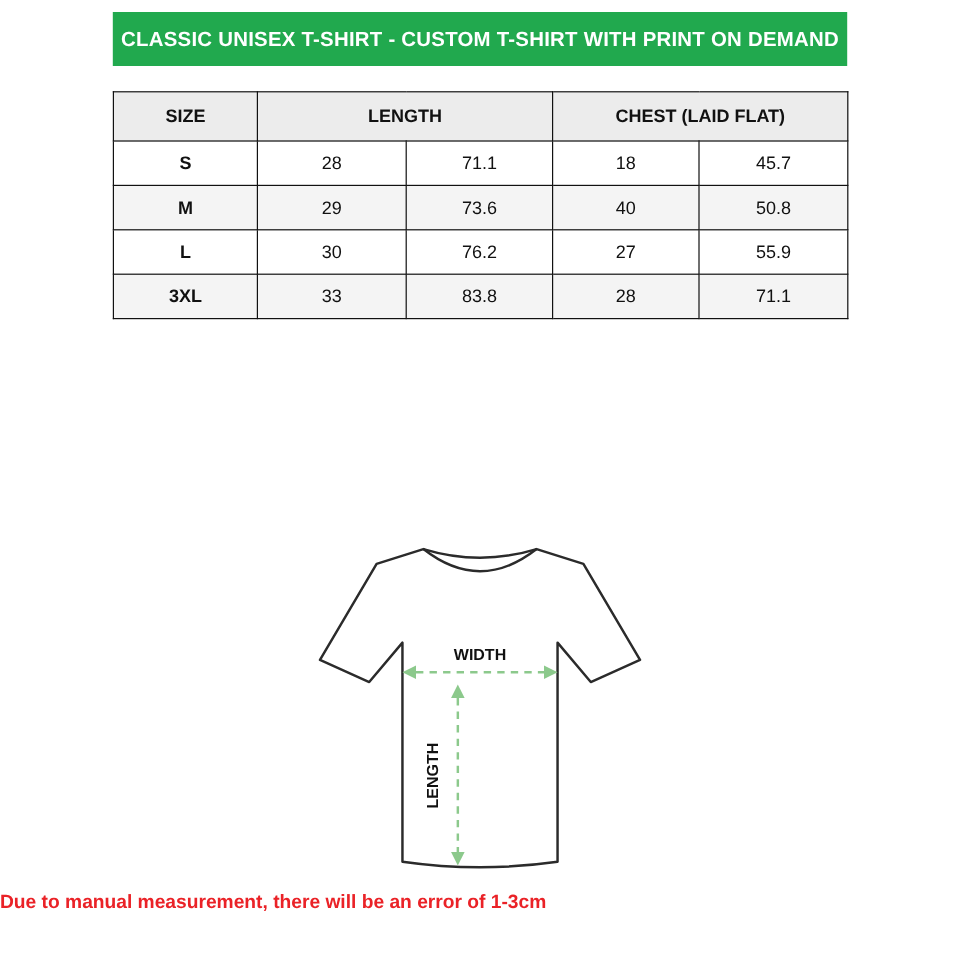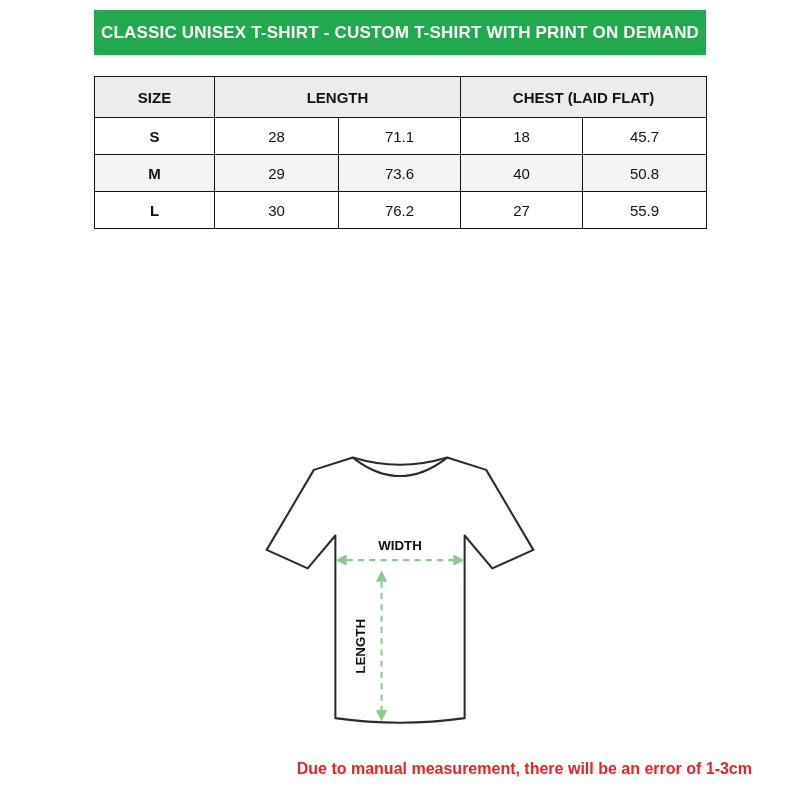--- a/index.html
+++ b/index.html
@@ -92,23 +92,23 @@
   }
   .dim-label {
     font-family: "Liberation Sans", sans-serif;
     font-size: 13px;
     font-weight: bold;
     fill: #111111;
   }
   .note {
     position: absolute;
     left: 0;
-    top: 760px;
+    top: 744px;
     width: 752px;
-    text-align: right;
+    text-align: left;
     color: var(--note-red, #ea2227);
     font-weight: bold;
     font-size: 16px;
   }
 </style>
 </head>
 <body>
 
 <div class="page">
 
@@ -146,20 +146,27 @@
         <td>40</td>
         <td>50.8</td>
       </tr>
       <tr>
         <td class="size-col">L</td>
         <td>30</td>
         <td>76.2</td>
         <td>27</td>
         <td>55.9</td>
       </tr>
+      <tr>
+        <td class="size-col">3XL</td>
+        <td>33</td>
+        <td>83.8</td>
+        <td>28</td>
+        <td>71.1</td>
+      </tr>
     </tbody>
   </table>
 
   <div class="diagram-wrap">
     <svg width="370" height="318" viewBox="0 0 360 310">
 
       <path class="tshirt-line" d="M 134,22 L 96,34 L 50,112 L 90,130 L 117,98 L 117,276
                Q 180,285 243,276 L 243,98 L 270,130 L 310,112 L 264,34 L 226,22
                Q 180,36 134,22 Z"></path>
 

